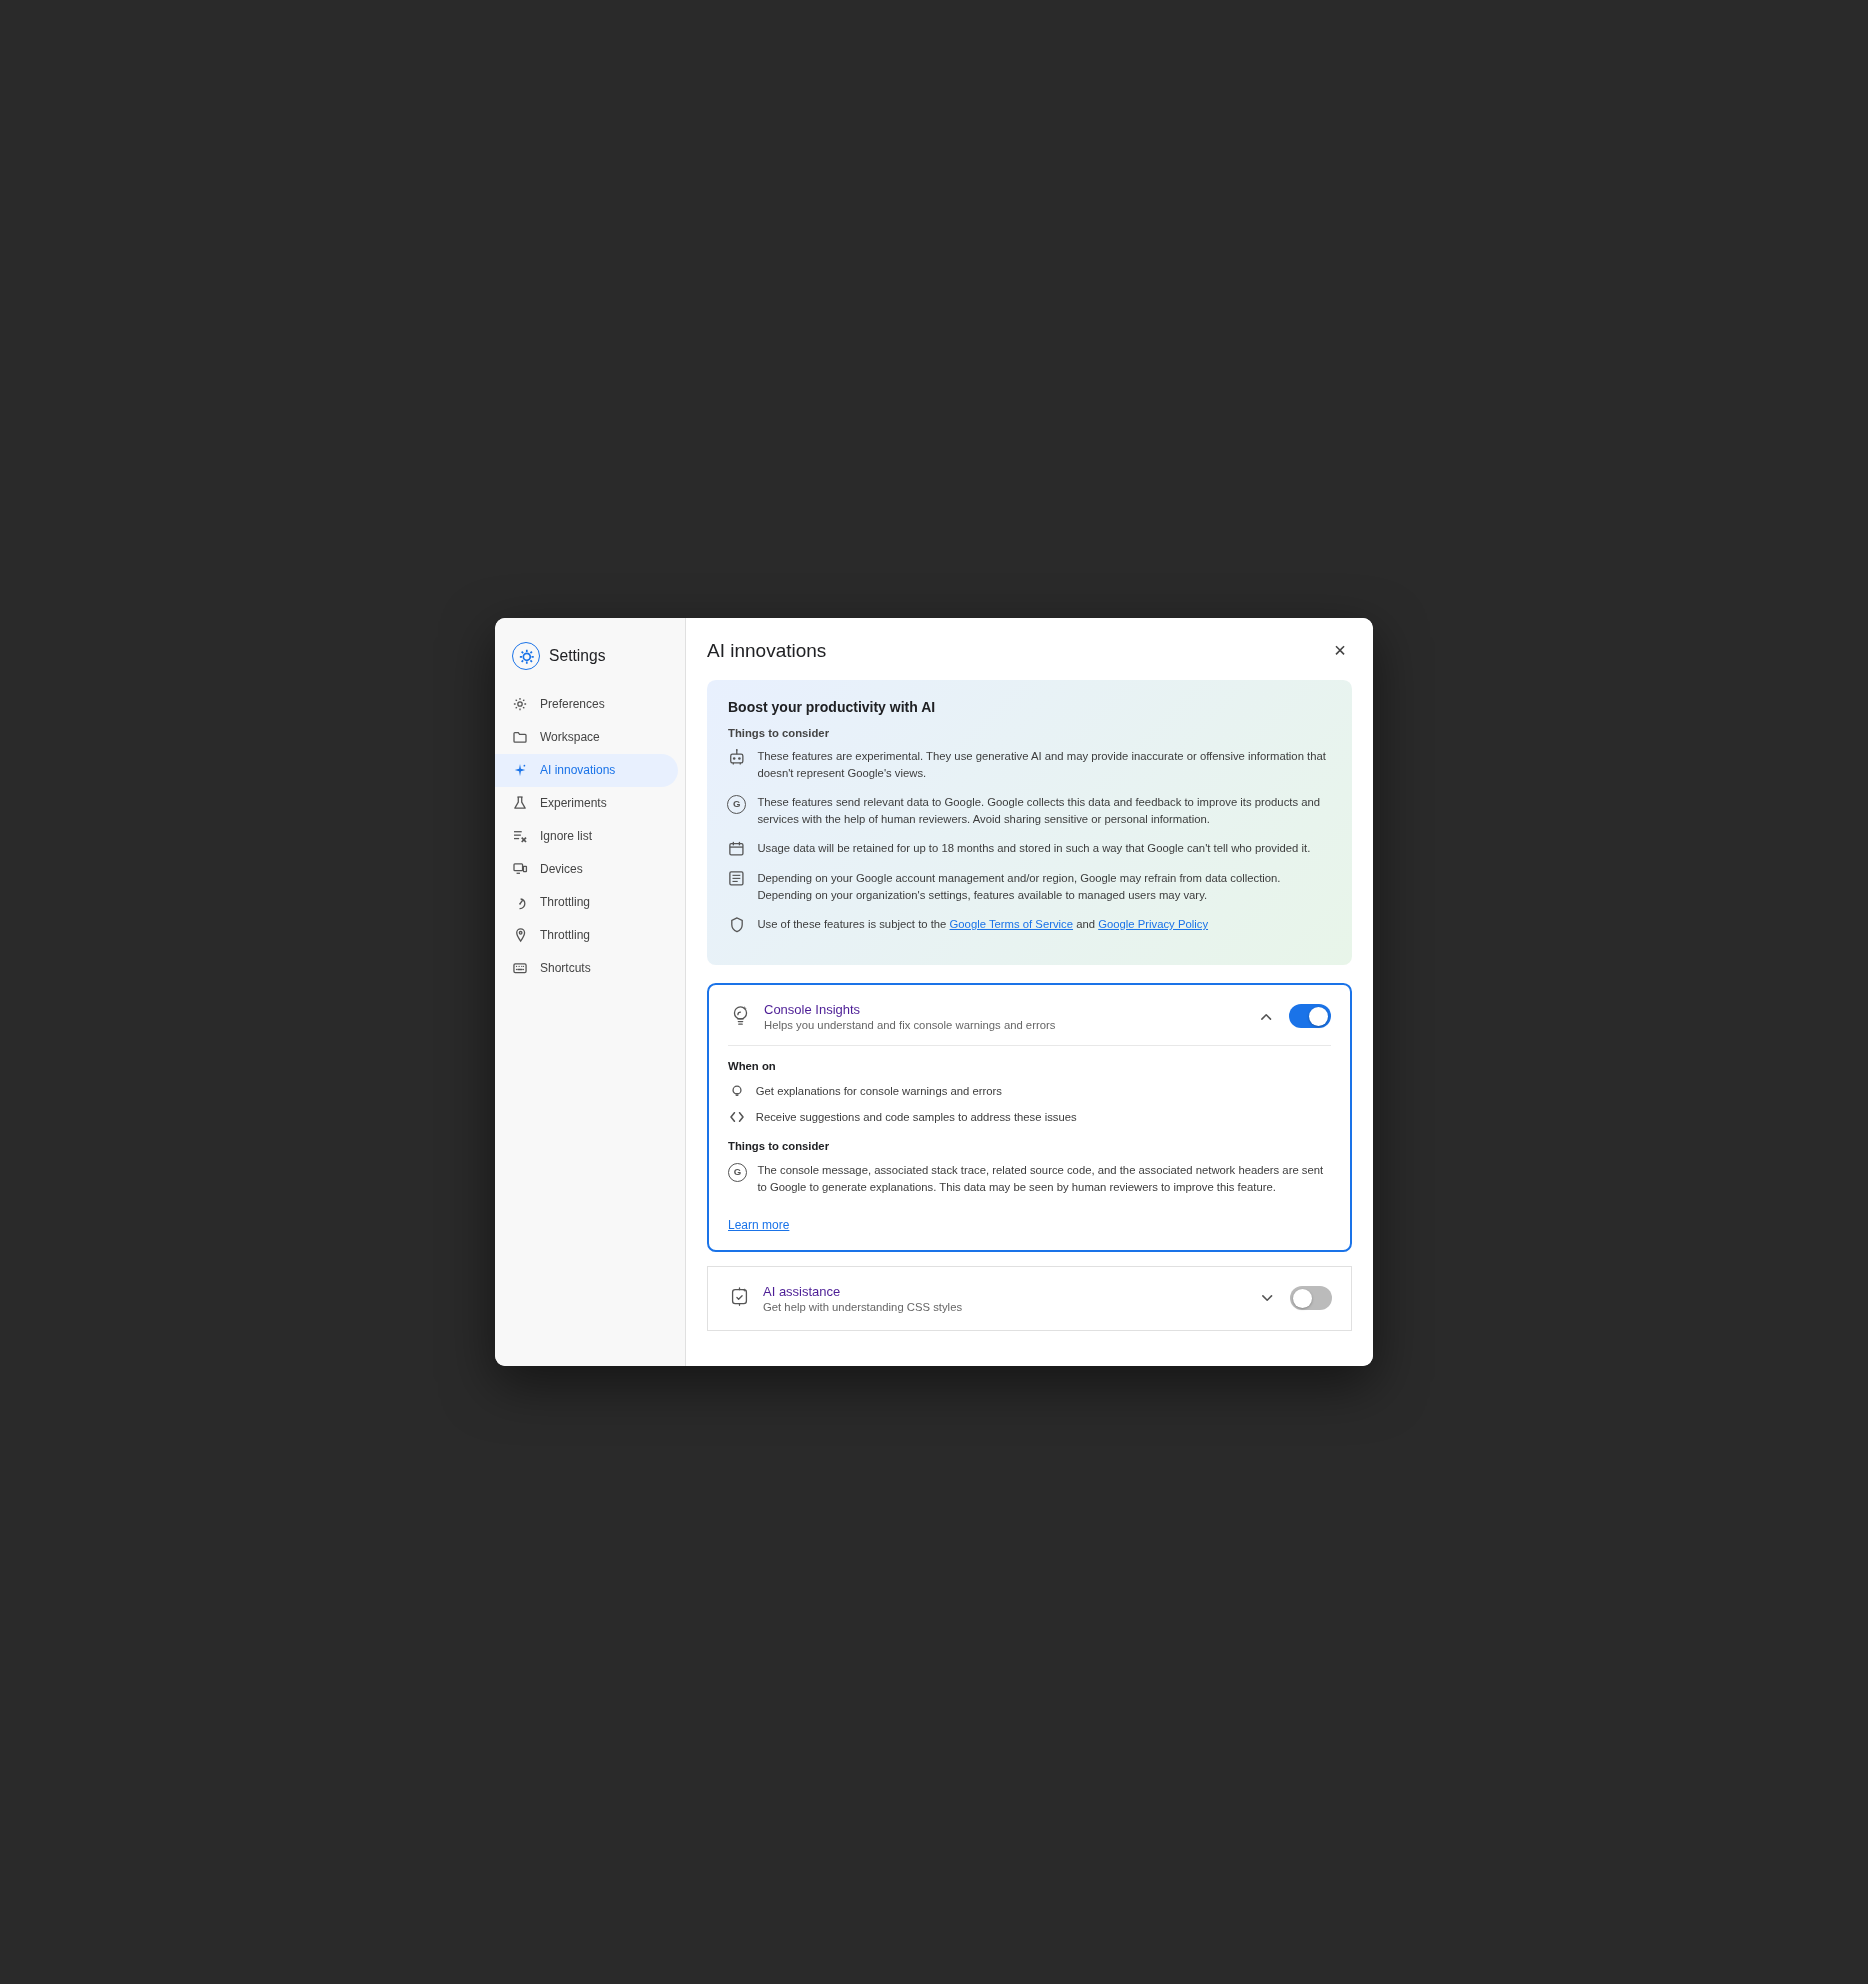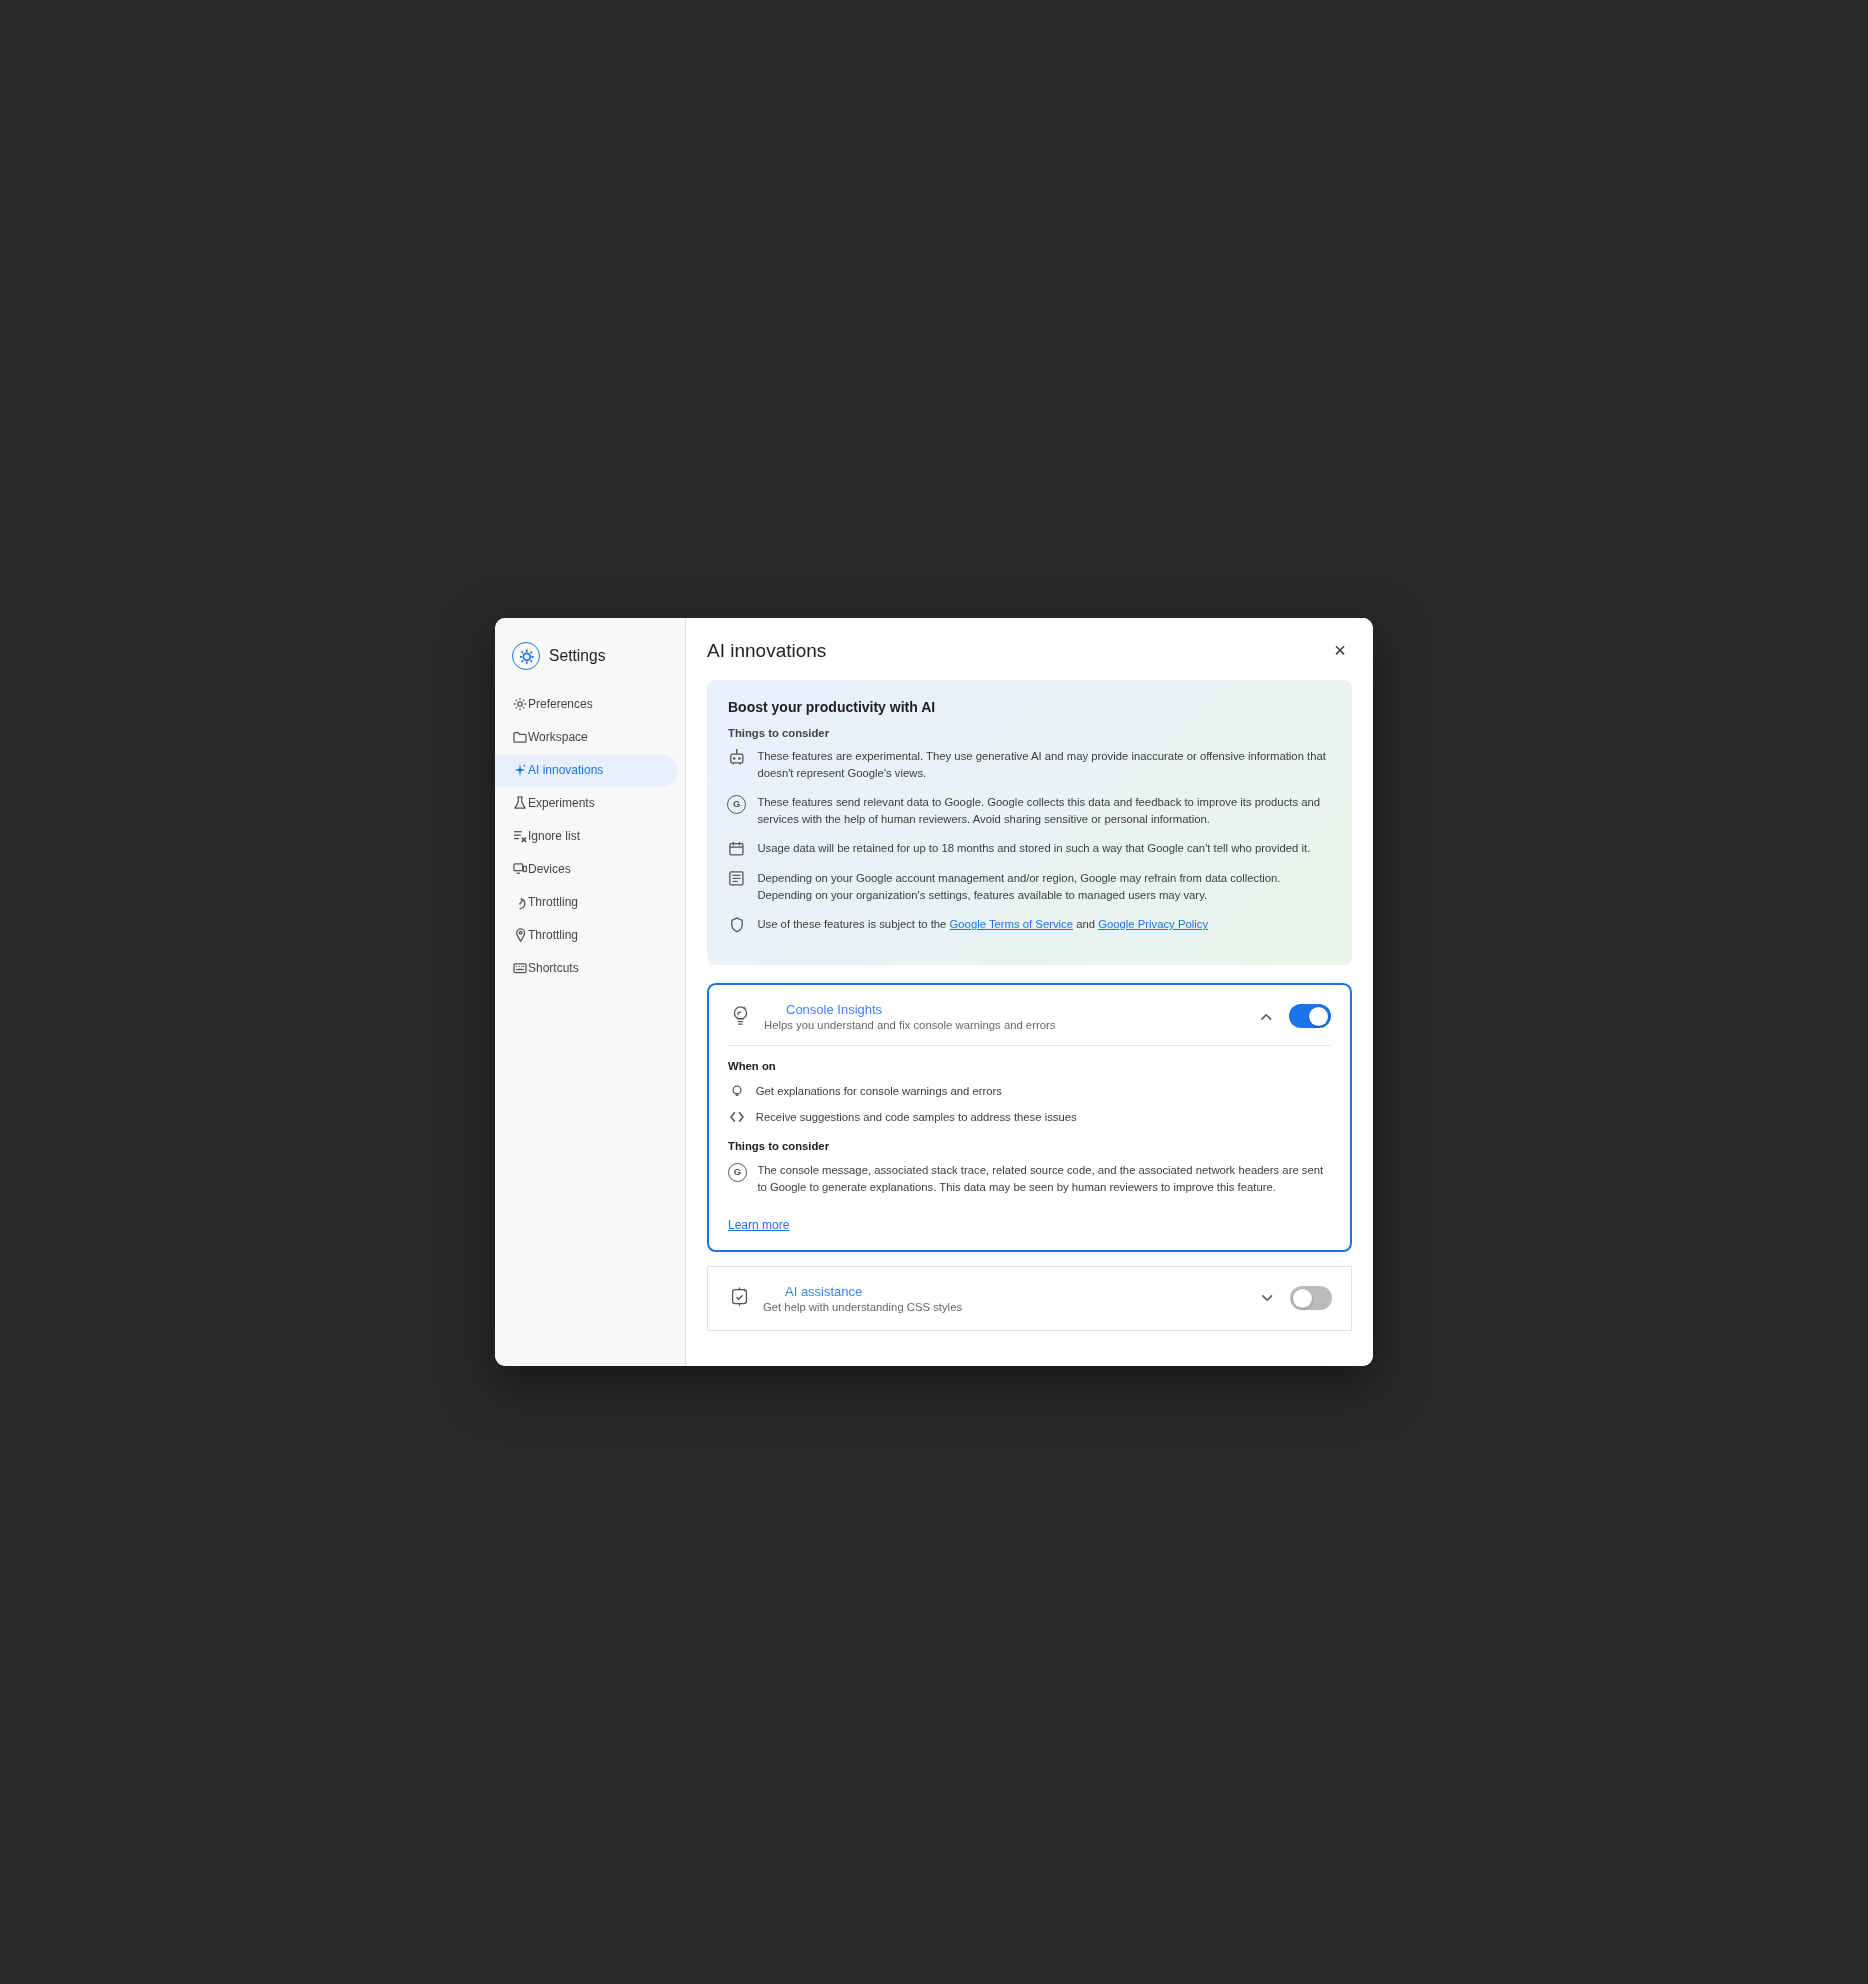--- a/index.html
+++ b/index.html
@@ -91,21 +91,21 @@
       color: #202124;
     }
 
     .sidebar-nav {
       list-style: none;
     }
 
     .sidebar-nav-item {
       display: flex;
       align-items: center;
-      gap: 0;
+      gap: 12px;
       padding: 8.7px 17.4px;
       font-size: 12px;
       color: #444;
       cursor: pointer;
       border-radius: 0 17.4px 17.4px 0;
       margin-right: 7px;
     }
 
     .sidebar-nav-item.active {
       background: #e8f0fe;
@@ -246,22 +246,21 @@
       justify-content: center;
       font-size: 15.6px;
       color: #555;
       flex-shrink: 0;
       margin-top: 1.7px;
     }
 
     .feature-text-block .feature-title {
       font-size: 13px;
       font-weight: 500;
-      color: #3b82f6;
-      margin-left: 22px;
+      color: #4c1d95;
     }
 
     .feature-text-block .feature-desc {
       font-size: 11.3px;
       color: #666;
       margin-top: 1.7px;
     }
 
     .feature-controls {
       display: flex;

